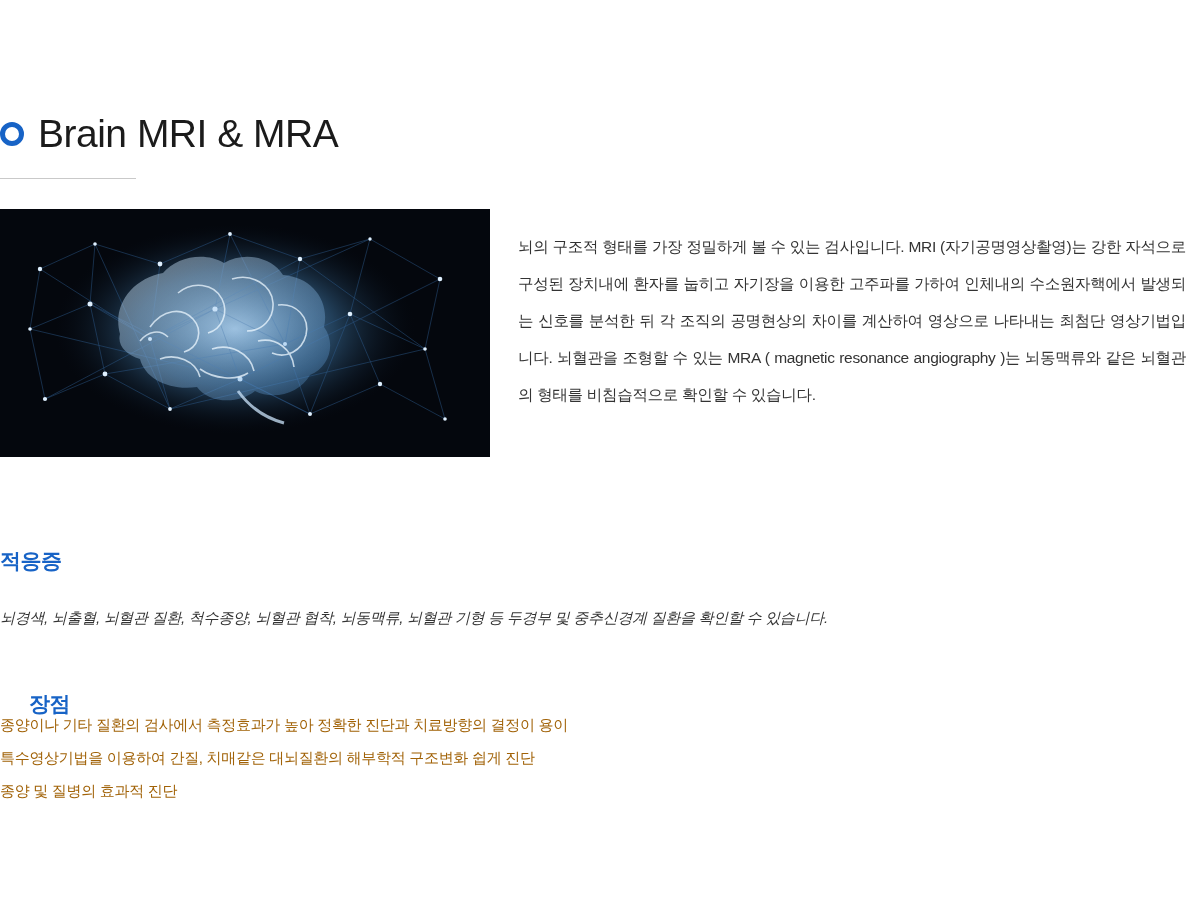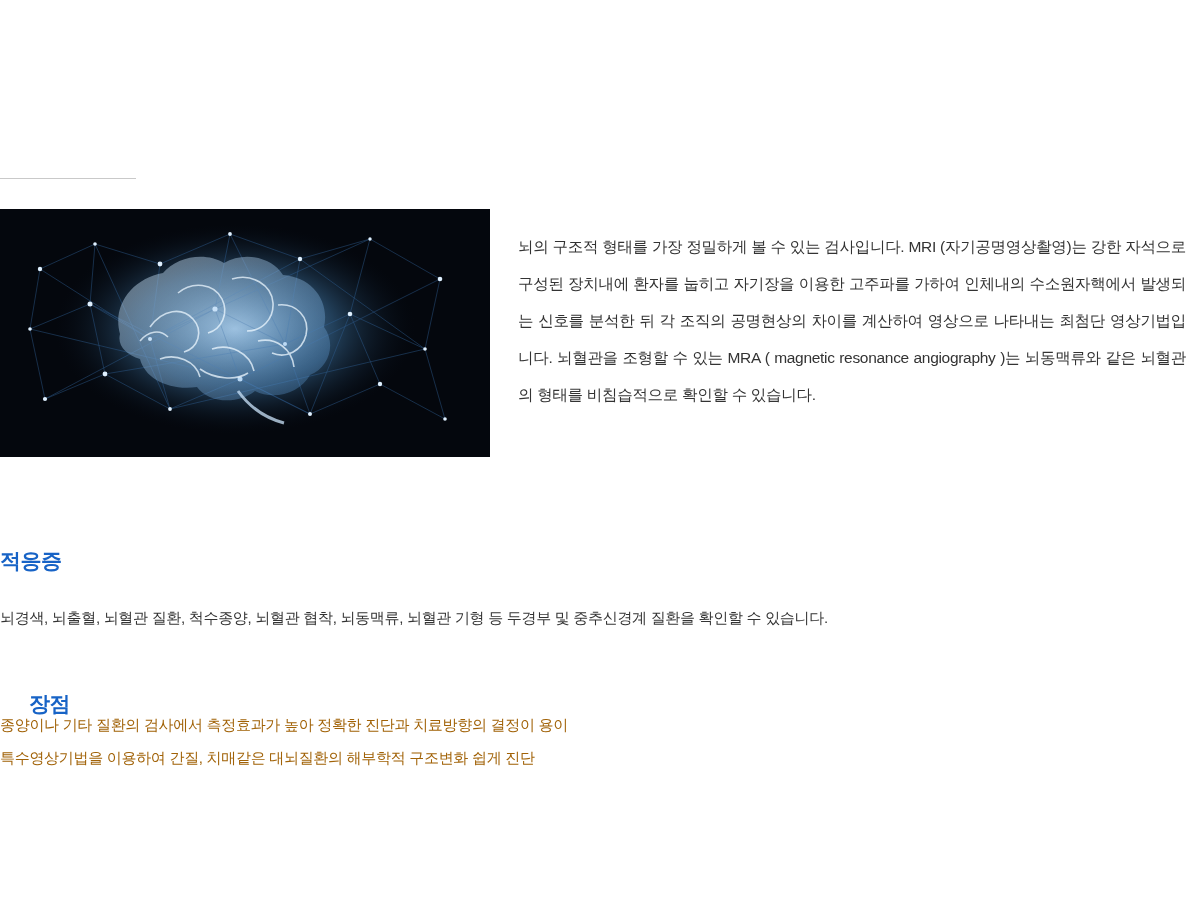--- a/index.html
+++ b/index.html
@@ -93,21 +93,21 @@
   #sec-benefits-heading { top: 676px; margin-left: 29px; }
 
   .section-body {
     position: absolute;
     left: 0px;
     font-size: 15px;
     color: #333333;
     letter-spacing: -0.3px;
     line-height: 30px;
   }
-  #sec-indications-body { top: 588px; width: 1180px; }
+  #sec-indications-body { top: 588px; width: 1180px; font-style: italic; }
 
   .benefit-list {
     position: absolute;
     left: 0px;
     top: 708px;
     width: 1180px;
     margin: 0;
     padding: 0;
     list-style: none;
   }
@@ -116,20 +116,24 @@
     color: #a16207;
     letter-spacing: -0.3px;
     line-height: 33px;
   }
 </style>
 </head>
 <body>
 
 <div class="page">
 
+  <div class="title-row">
+    <span class="bullet-icon"></span>
+    <h1 class="page-title">Brain MRI &amp; MRA</h1>
+  </div>
   <div class="title-rule"></div>
 
   <div class="hero-image">
     <svg width="490" height="248" viewBox="0 0 490 248" xmlns="http://www.w3.org/2000/svg" aria-hidden="true">
       <defs>
         <radialGradient id="glow" cx="50%" cy="50%" r="50%">
           <stop offset="0%" stop-color="#bfe3ff" stop-opacity="0.85"></stop>
           <stop offset="55%" stop-color="#5aa8e8" stop-opacity="0.35"></stop>
           <stop offset="100%" stop-color="#0a1828" stop-opacity="0"></stop>
         </radialGradient>
@@ -204,15 +208,16 @@
 
   <p class="hero-text">뇌의 구조적 형태를 가장 정밀하게 볼 수 있는 검사입니다. MRI (자기공명영상촬영)는 강한 자석으로 구성된 장치내에 환자를 눕히고 자기장을 이용한 고주파를 가하여 인체내의 수소원자핵에서 발생되는 신호를 분석한 뒤 각 조직의 공명현상의 차이를 계산하여 영상으로 나타내는 최첨단 영상기법입니다. 뇌혈관을 조형할 수 있는 MRA ( magnetic resonance angiography )는 뇌동맥류와 같은 뇌혈관의 형태를 비침습적으로 확인할 수 있습니다.</p>
 
   <h2 class="section-heading" id="sec-indications-heading">적응증</h2>
   <p class="section-body" id="sec-indications-body">뇌경색, 뇌출혈, 뇌혈관 질환, 척수종양, 뇌혈관 협착, 뇌동맥류, 뇌혈관 기형 등 두경부 및 중추신경계 질환을 확인할 수 있습니다.</p>
 
   <h2 class="section-heading" id="sec-benefits-heading">장점</h2>
   <ul class="benefit-list">
     <li>종양이나 기타 질환의 검사에서 측정효과가 높아 정확한 진단과 치료방향의 결정이 용이</li>
     <li>특수영상기법을 이용하여 간질, 치매같은 대뇌질환의 해부학적 구조변화 쉽게 진단</li>
+    <li>종양 및 질병의 효과적 진단</li>
   </ul>
 
 </div>
 
 </body></html>

